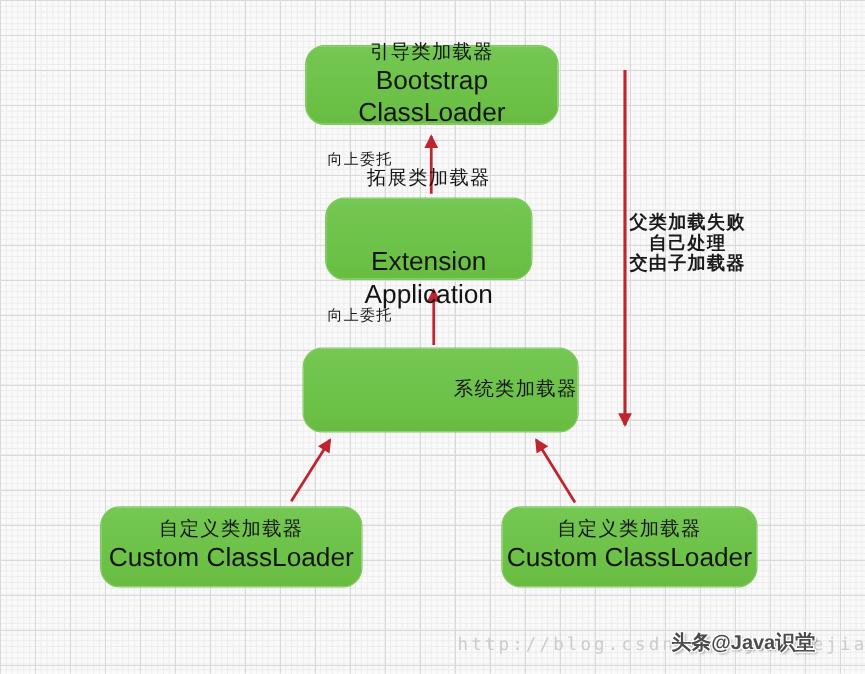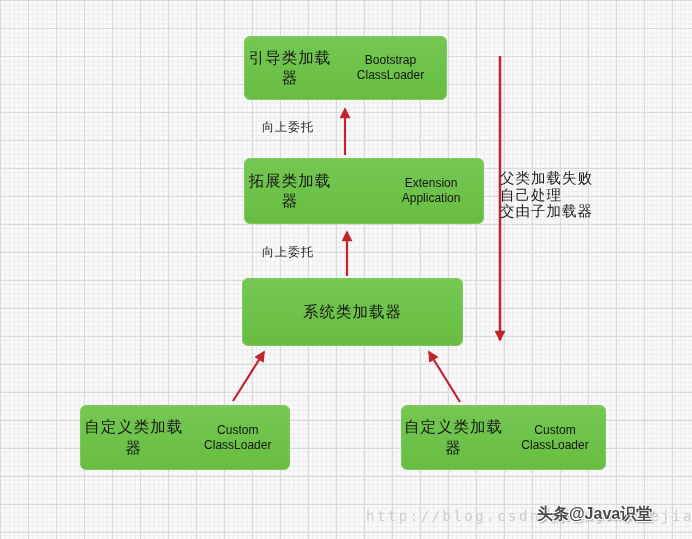--- a/index.html
+++ b/index.html
@@ -16,59 +16,61 @@
       linear-gradient(90deg, #d9d9d9 1px, transparent 1px),
       linear-gradient(#ececec 1px, transparent 1px),
       linear-gradient(90deg, #ececec 1px, transparent 1px);
     background-size: 28px 28px, 28px 28px, 4.67px 4.67px, 4.67px 4.67px;
   }
 
   .node {
     position: absolute;
     background: linear-gradient(180deg, #74c853 0%, #68bd41 100%);
     border: 1px solid #7cc95c;
-    border-radius: 6px;
+    border-radius: 16px;
     display: flex;
-    flex-direction: row;
+    flex-direction: column;
     align-items: center;
     justify-content: center;
     text-align: center;
     color: #141414;
     box-sizing: border-box;
   }
   .node .zh { font-size: 15.5px; line-height: 1.3; letter-spacing: 1px; }
-  .node .en { font-size: 12px; line-height: 1.25; }
+  .node .en { font-size: 21px; line-height: 1.25; }
 
   .box-bootstrap   { left: 244px; top: 36px;  width: 203px; height: 64px; }
-  .box-extension   { left: 244px; top: 158px; width: 240px; height: 66px; gap: 44px; }
-  .box-application { left: 242px; top: 278px; width: 221px; height: 68px; }
+  .box-extension   { left: 260px; top: 158px; width: 166px; height: 66px; gap: 44px; }
+  .box-application { left: 242px; top: 278px; width: 221px; height: 68px; align-items: flex-end; }
   .box-custom-l    { left: 80px;  top: 405px; width: 210px; height: 65px; }
   .box-custom-r    { left: 401px; top: 405px; width: 205px; height: 65px; }
 
   .arrows { position: absolute; left: 0; top: 0; width: 692px; height: 539px; pointer-events: none; }
 
   .lbl {
     position: absolute;
     color: #1a1a1a;
     font-size: 12px;
     letter-spacing: 1px;
     white-space: nowrap;
   }
   .lbl-delegate-1 { left: 262px; top: 119px; }
   .lbl-delegate-2 { left: 262px; top: 244px; }
 
   .lbl-fallback {
     position: absolute;
     left: 500px;
     top: 170px;
     width: 100px;
+    text-align: center;
     color: #1a1a1a;
     font-size: 14.5px;
     line-height: 16.5px;
     letter-spacing: 1px;
+    font-weight: bold;
   }
 
   .footer-url {
     position: absolute;
     left: 146px;
     top: 490px;
     font-size: 20.5px;
     font-weight: bold;
     color: #c2182e;
     white-space: nowrap;

